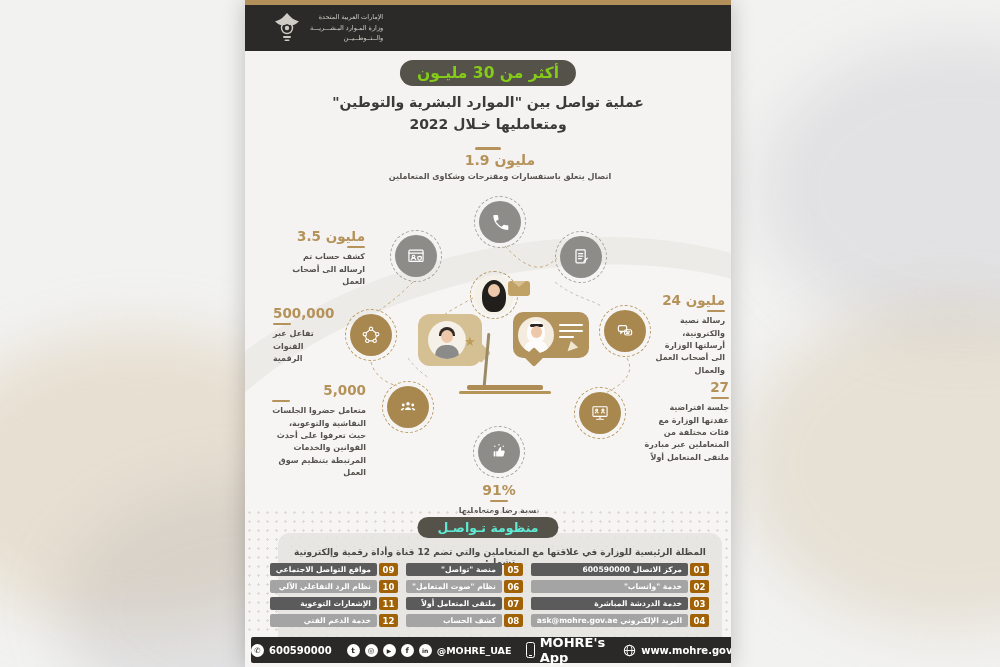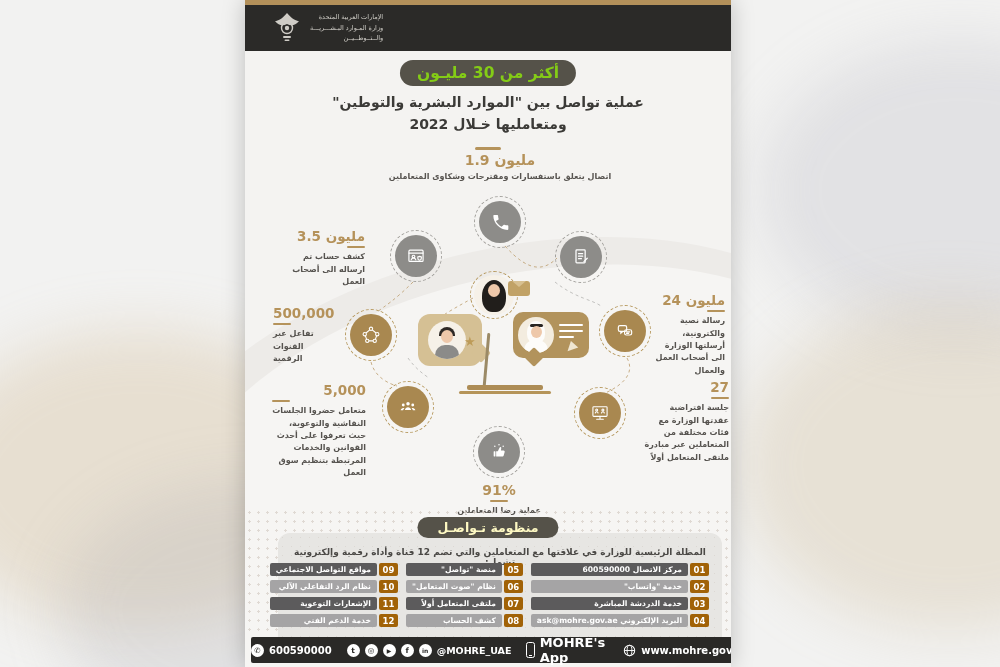--- a/index.html
+++ b/index.html
@@ -73,21 +73,21 @@
   .tline{height:2px;background:#fff;border-radius:1px;margin-bottom:4px;}
   .plane{position:absolute;width:0;height:0;border-left:9px solid #efe6d2;border-top:4px solid transparent;border-bottom:7px solid transparent;transform:rotate(18deg);}
   .lap-screen{position:absolute;left:240px;top:333px;width:3px;height:54px;background:#9b8a66;transform:rotate(5deg);border-radius:2px;}
   .lap-base{position:absolute;left:222px;top:385px;width:76px;height:5px;background:#ad8c55;border-radius:2px;}
   .lap-base2{position:absolute;left:214px;top:391px;width:92px;height:3px;background:#b59459;border-radius:2px;}
 
   .dots{position:absolute;left:0;top:508px;width:510px;height:129px;
         background-image:radial-gradient(#d9d2cb 1px, transparent 1.3px);background-size:9px 9px;opacity:.8;}
   .panel{position:absolute;left:33px;top:533px;width:444px;height:104px;background:#e7e6e3;border-radius:12px 12px 0 0;
          background-image:radial-gradient(#dcd8d3 .8px, transparent 1px);background-size:9px 9px;}
-  .badge2{position:absolute;top:517px;left:50%;transform:translateX(-50%);background:#555249;color:#fef9c3;
+  .badge2{position:absolute;top:517px;left:50%;transform:translateX(-50%);background:#555249;color:#5eead4;
           font-weight:bold;font-size:12.5px;padding:3px 20px;border-radius:14px;direction:rtl;white-space:nowrap;z-index:3;}
   .panel-desc{position:absolute;top:547px;left:35px;width:440px;text-align:center;direction:rtl;
               color:#4b4946;font-weight:bold;font-size:9px;z-index:3;}
   .grid{position:absolute;left:40px;top:563px;width:424px;display:grid;direction:rtl;z-index:3;
         grid-template-columns:repeat(3,1fr);grid-template-rows:repeat(4,13px);grid-auto-flow:column;column-gap:8px;row-gap:4px;}
   .item{display:flex;direction:rtl;}
   .item .nb{width:19px;background:#a16207;color:#fff;font-size:8.5px;font-weight:bold;display:flex;align-items:center;justify-content:center;border-radius:2px;margin-left:2px;}
   .item .lb{flex:1;border-radius:2px;color:#fff;font-size:7.6px;font-weight:bold;line-height:13px;padding:0 6px;text-align:right;direction:rtl;white-space:nowrap;overflow:hidden;}
   .tone-d{background:#5c5b5c;} .tone-l{background:#a5a4a5;}
 
@@ -285,21 +285,21 @@
             <circle cx="7" cy="5.2" r=".9"></circle>
             <circle cx="12" cy="3.4" r=".9"></circle>
             <circle cx="17" cy="5.2" r=".9"></circle>
           </svg>
     </div>
       </div>
   </div>
   <div class="stat st-sat al-c">
     <div class="num" style="font-size:14px">91%</div>
     <div class="mini-rule"></div>
-    <div class="desc">عملية رضا المتعاملين</div>
+    <div class="desc">نسبة رضا ومتعامليها</div>
   </div>
 
   <div class="ill top-av" style="position:absolute;">
     <div class="ringy">
         <div class="avatar av-c" style="width:40px;height:40px;">
       <div class="hijab"></div>
           <div class="face" style="left:14px;top:9px;width:12px;height:13px;"></div>
     </div>
       </div>
   </div>

